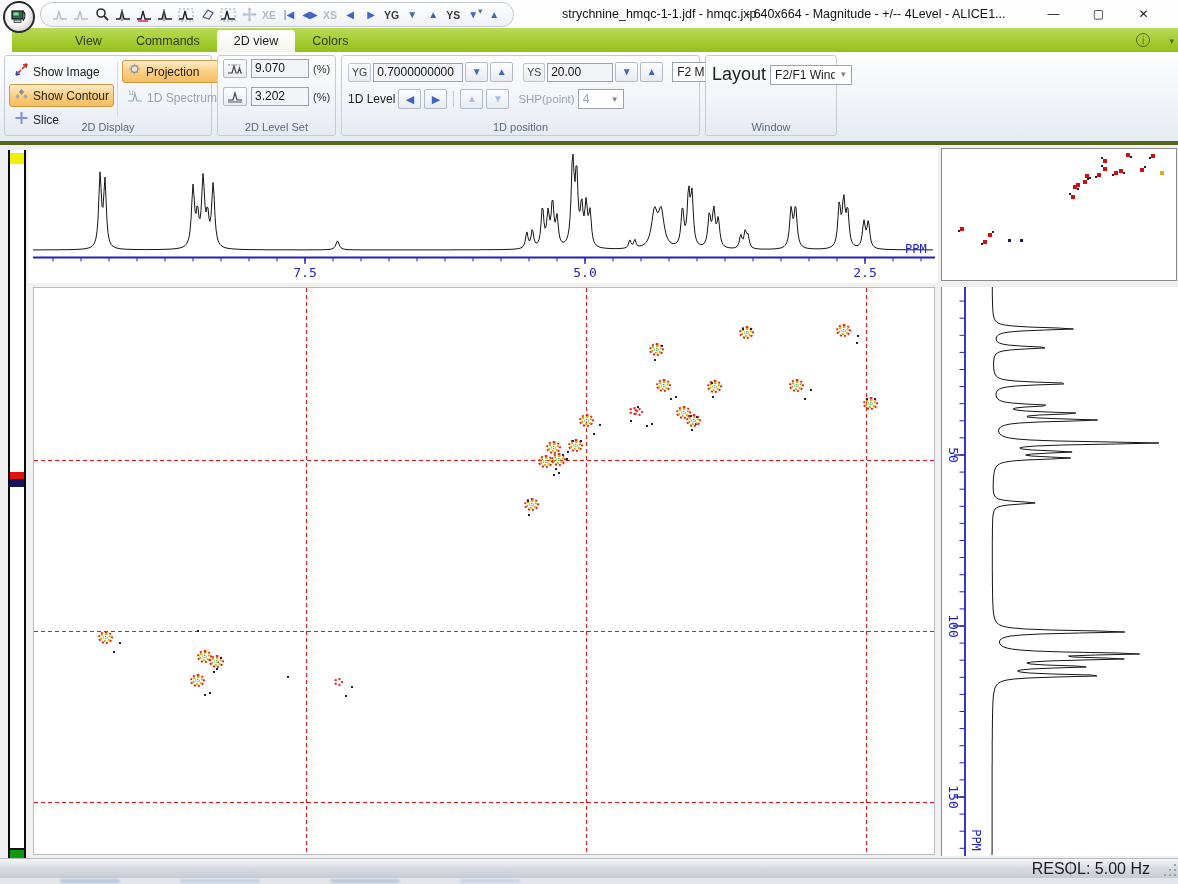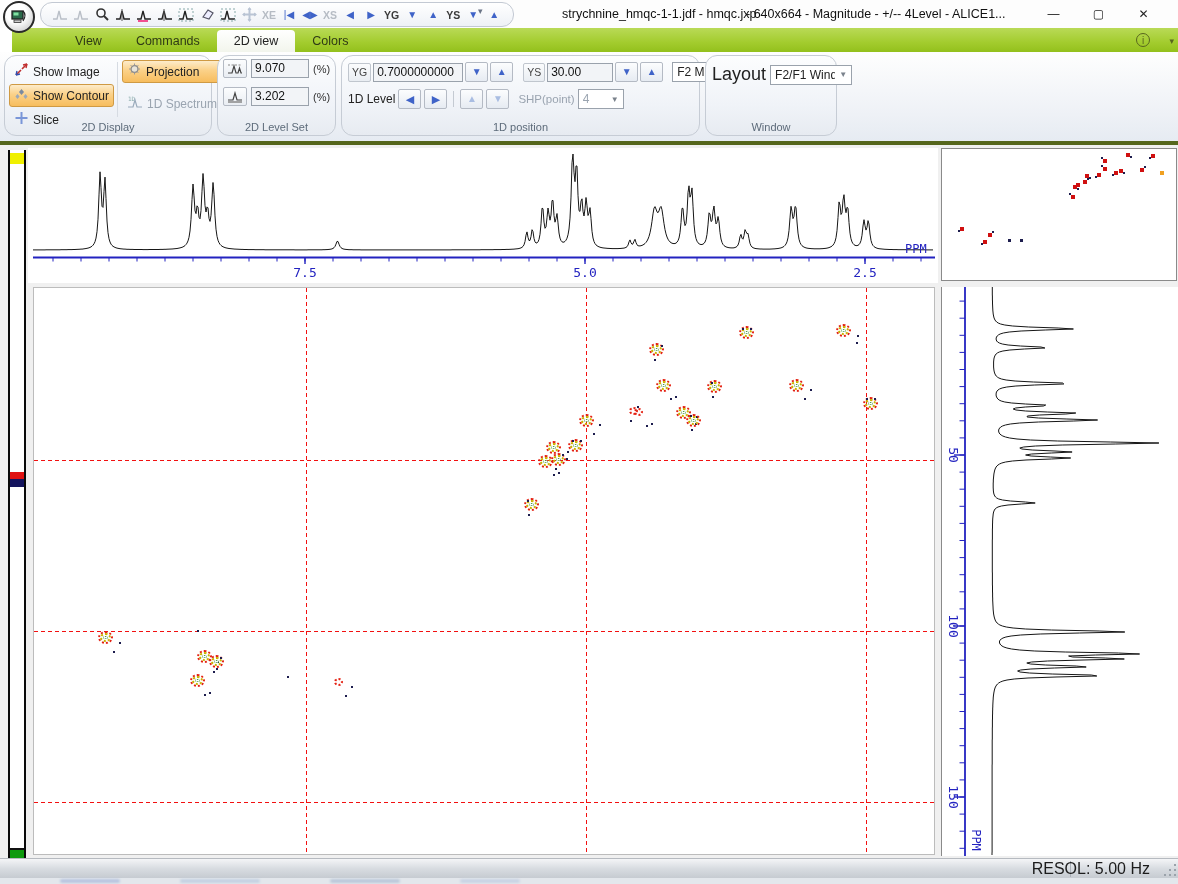--- a/index.html
+++ b/index.html
@@ -28,21 +28,21 @@
   .tabs-row{position:absolute;left:46px;top:2px;height:22px;display:flex;}
   .rtab{padding:0 17px;height:22px;line-height:22px;font-size:12.5px;color:#2f3a16;}
   .rtab.active{background:linear-gradient(#ffffff,#f2f5ec);border-radius:4px 4px 0 0;color:#222;}
   .ribbon-info{position:absolute;right:40px;top:5px;width:14px;height:14px;border:1.5px solid #58661e;
                border-radius:50%;color:#58661e;font-size:10px;line-height:13px;text-align:center;box-sizing:border-box;}
   .ribbon-caret{position:absolute;right:16px;top:8px;font-size:9px;color:#58661e;}
   
   .ribbon-body{position:absolute;left:0;top:52px;width:100%;height:89px;
                background:linear-gradient(#fefefe,#eef1f6 70%,#e6ebf2);}
   .olive-bar{position:absolute;left:0;top:141px;width:100%;height:4px;background:#55661c;}
-  .rgroup{position:absolute;top:3px;border:1px solid #c6ccd5;border-radius:12px;box-sizing:border-box;
+  .rgroup{position:absolute;top:3px;border:1px solid #c6ccd5;border-radius:3px;box-sizing:border-box;
           background:linear-gradient(#fcfdfe,#f0f3f8 62%,#e7ebf1);height:81px;}
   .rgroup .gtitle{position:absolute;left:0;bottom:0;width:100%;height:16px;text-align:center;
                   font-size:11px;color:#5d6b7a;line-height:16px;}
   .rbtn{display:flex;align-items:center;gap:4px;height:21px;padding:0 4px;font-size:12px;color:#222;
         border:1px solid transparent;border-radius:3px;white-space:nowrap;}
   .rbtn.active{background:linear-gradient(#fdeccb,#fbd188 45%,#f7bd5e);border-color:#cf9a44;}
   .rbtn.disabled{color:#9aa4b0;}
   .vdiv{position:absolute;top:6px;bottom:18px;width:1px;background:#d6dbe2;}
   .lvl-row{display:flex;align-items:center;gap:4px;}
   .lvl-btn{width:24px;height:19px;border:1px solid #b4bac4;border-radius:2px;box-sizing:border-box;
@@ -210,21 +210,21 @@
             <span>Show Contour</span>
           </div>
           <div class="rbtn ">
             <span><svg width="15" height="14" viewBox="0 0 15 14">
                 <path d="M7.5 1 L7.5 13 M1.5 7 L13.5 7" stroke="#7a96d8" stroke-width="2"></path>
               </svg></span>
             <span>Slice</span>
           </div>
         </div>
       <div class="vdiv" style="left:112px;"></div>
-      <div id="dispRight" style="position:absolute;left:117px;top:4px;display:flex;flex-direction:column;gap:9px;">
+      <div id="dispRight" style="position:absolute;left:117px;top:4px;display:flex;flex-direction:column;gap:3px;">
           <div class="rbtn active">
             <span><svg width="15" height="14" viewBox="0 0 15 14">
                 <circle cx="7.5" cy="6" r="3.4" fill="#e8e4da" stroke="#8a8a8a" stroke-width="1.2"></circle>
                 <path d="M7.5 0.5 v2 M7.5 9.5 v2 M2 6 h2 M11 6 h2 M3.6 2.1 l1.4 1.4 M10 8.5 l1.4 1.4 M11.4 2.1 L10 3.5 M5 8.5 L3.6 9.9" stroke="#9a9a9a" stroke-width="1"></path>
               </svg></span>
             <span>Projection</span>
           </div>
           <div class="rbtn disabled">
             <span><svg width="16" height="14" viewBox="0 0 16 14">
                 <text x="1" y="6" font-size="6" fill="#8aa" font-family="sans-serif">1D</text>
@@ -267,21 +267,21 @@
         <div class="minilbl">YG</div>
         <div class="txtfield" style="width:90px;">0.7000000000</div>
         <div class="spin">
             <span class="tri">▼</span>
           </div>
         <div class="spin">
             <span class="tri">▲</span>
           </div>
         <div style="width:6px;"></div>
         <div class="minilbl">YS</div>
-        <div class="txtfield" style="width:66px;">30.00</div>
+        <div class="txtfield" style="width:66px;">20.00</div>
         <div class="spin">
             <span class="tri">▼</span>
           </div>
         <div class="spin">
             <span class="tri">▲</span>
           </div>
         <div style="width:5px;"></div>
         <div class="combo" style="width:78px;">
           <span>F2  Mode</span>
           <span class="car">▼</span>

